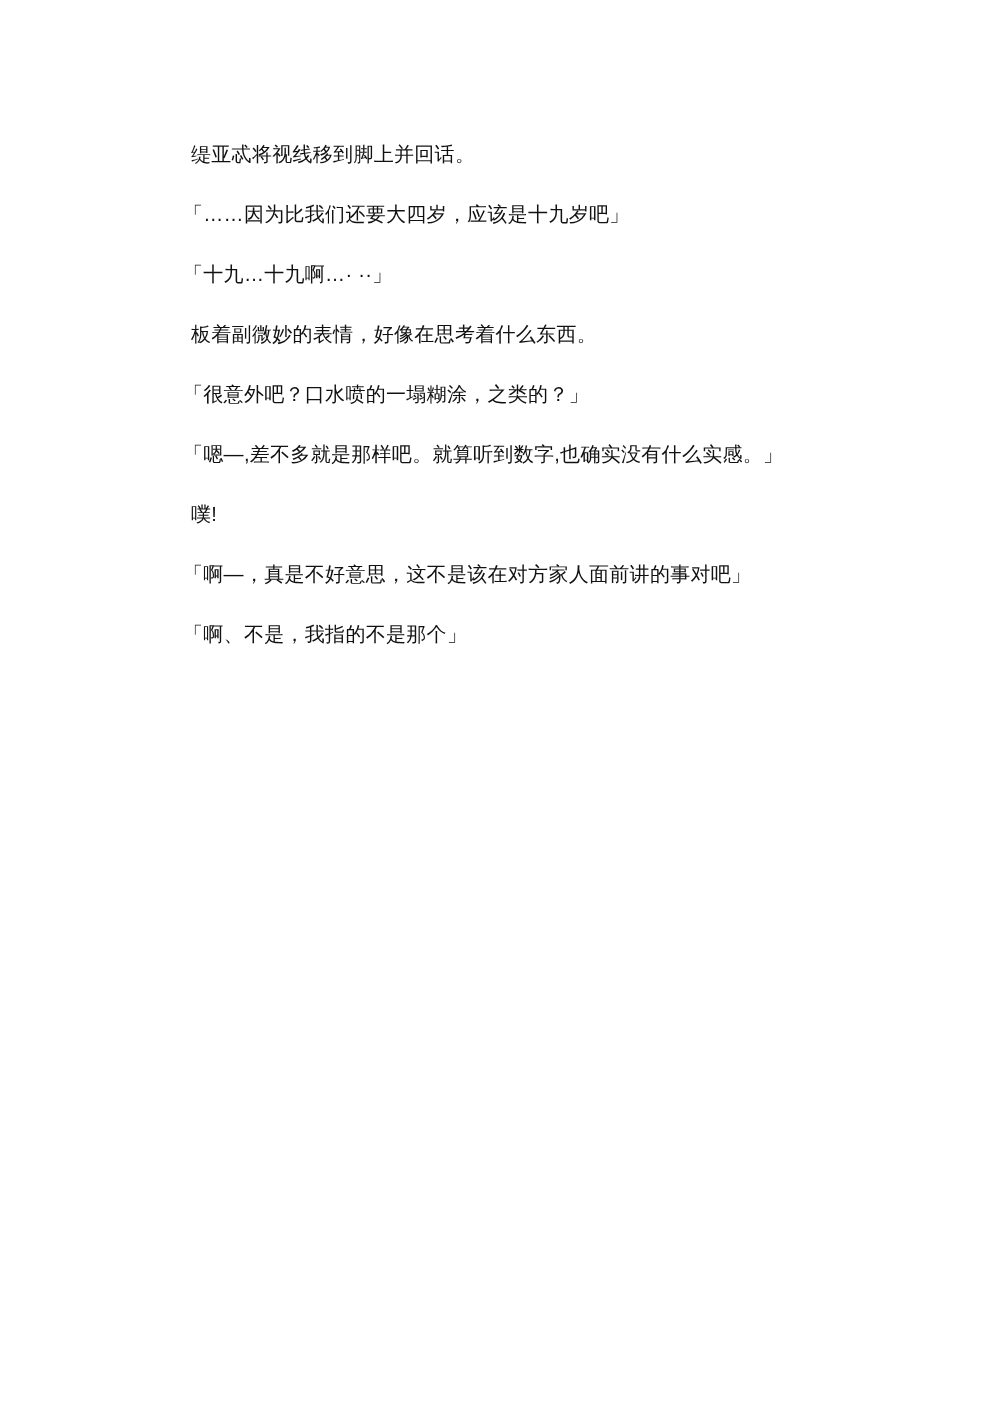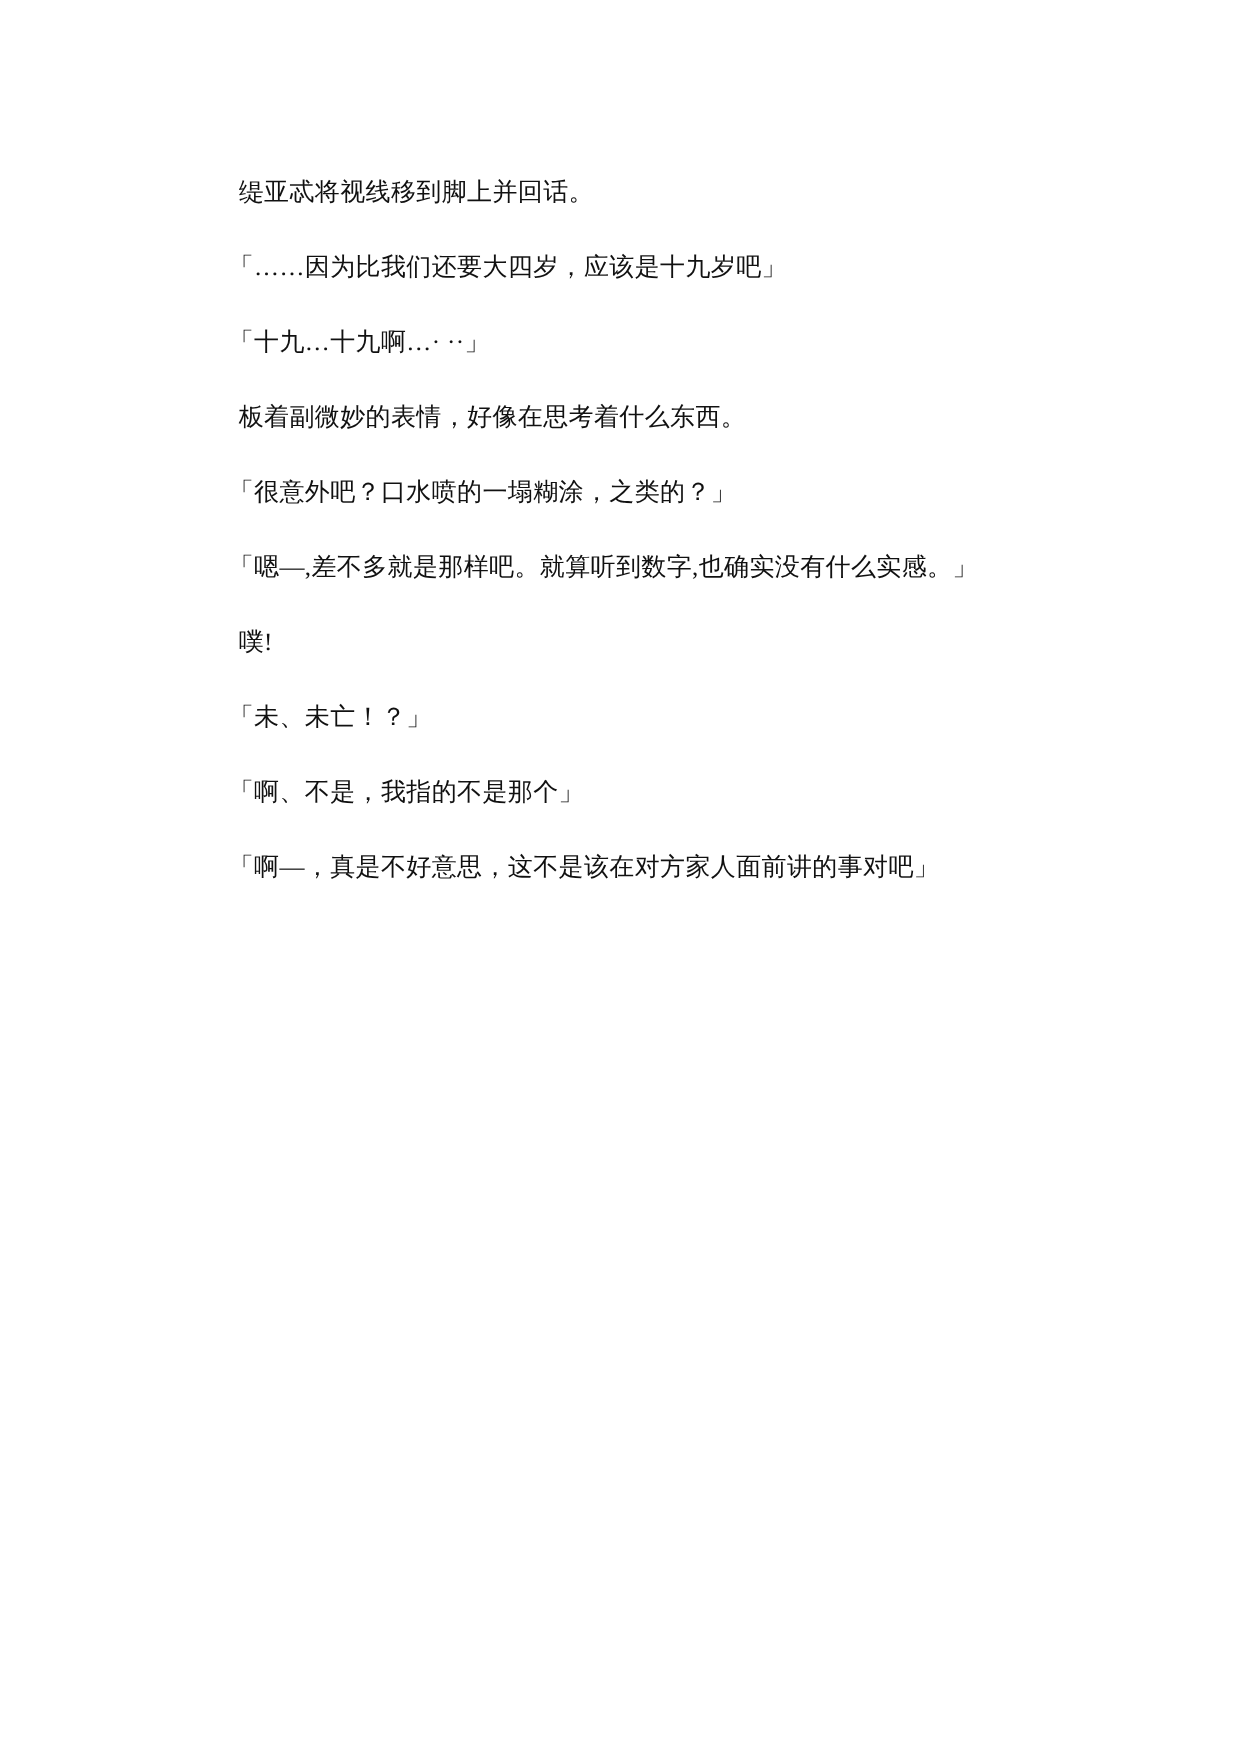--- a/index.html
+++ b/index.html
@@ -11,21 +11,21 @@
     width: 992px;
     height: 1403px;
     position: relative;
     overflow: hidden;
   }
   .page {
     position: absolute;
     left: 151px;
     top: 128px;
     width: 692px;
-    font-family: Liberation Serif, serif;
+    font-family: Liberation Sans, sans-serif;
     font-size: 20px;
     color: #111111;
   }
   .para {
     margin: 0;
     text-indent: 40px;
     line-height: 52px;
     margin-bottom: 8px;
     text-align: justify;
     letter-spacing: 0.3px;
@@ -38,16 +38,15 @@
 <body>
 
 <div class="page">
   <p class="para">缇亚忒将视线移到脚上并回话。</p>
   <p class="para dialog">「……因为比我们还要大四岁，应该是十九岁吧」</p>
   <p class="para dialog">「十九…十九啊…· ··」</p>
   <p class="para">板着副微妙的表情，好像在思考着什么东西。</p>
   <p class="para dialog">「很意外吧？口水喷的一塌糊涂，之类的？」</p>
   <p class="para dialog">「嗯—,差不多就是那样吧。就算听到数字,也确实没有什么实感。」</p>
   <p class="para">噗!</p>
-  <p class="para dialog">「未、未亡！？」</p>
+  <p class="para dialog">「啊—，真是不好意思，这不是该在对方家人面前讲的事对吧」</p>
   <p class="para dialog">「啊、不是，我指的不是那个」</p>
-  <p class="para dialog">「啊—，真是不好意思，这不是该在对方家人面前讲的事对吧」</p>
 </div>
 
 </body></html>

